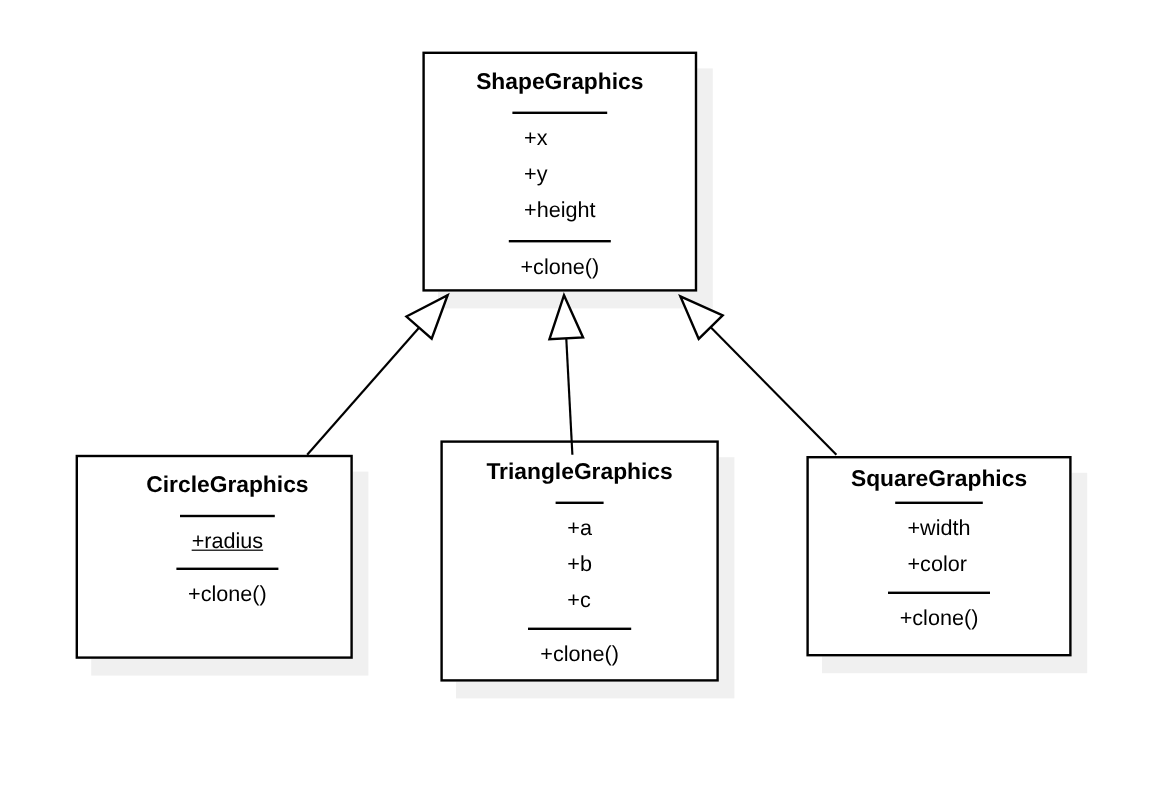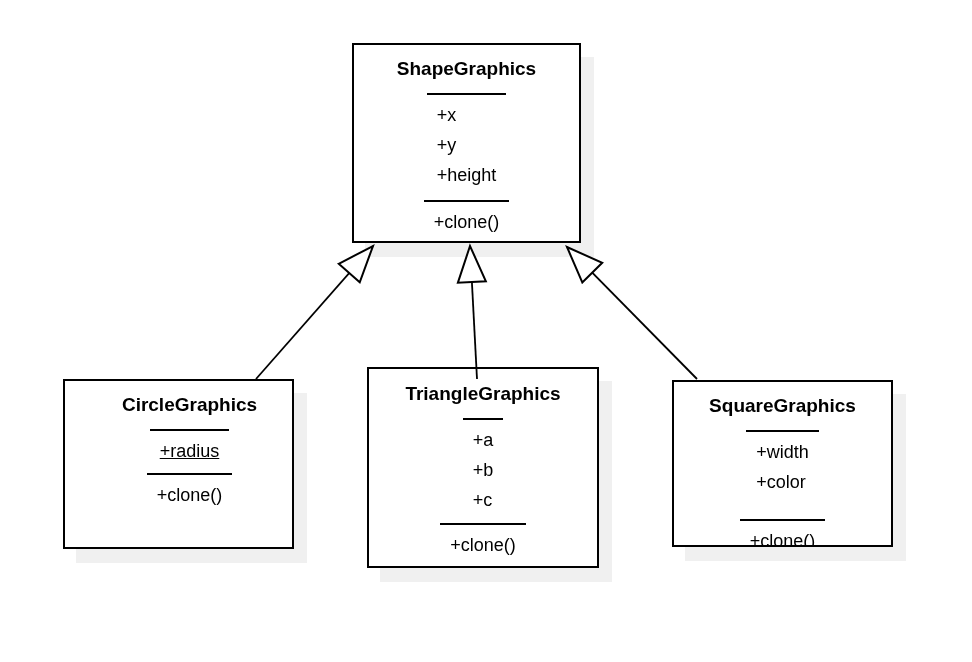--- a/index.html
+++ b/index.html
@@ -103,22 +103,22 @@
       <span class="member">+a</span>
       <span class="member">+b</span>
       <span class="member">+c</span>
     </div>
     <div class="uml-compartment grow">
       <span class="member">+clone()</span>
     </div>
   </div>
 
   <div class="uml-class" style="left:672px; top:380px; width:221px; height:167px;">
-    <div class="uml-title" style="height:48px;">SquareGraphics</div>
-    <div class="uml-compartment" style="height:89px;">
+    <div class="uml-title" style="height:36px;">SquareGraphics</div>
+    <div class="uml-compartment" style="height:75px;">
       <span class="member">+width</span>
       <span class="member">+color</span>
     </div>
     <div class="uml-compartment grow">
       <span class="member">+clone()</span>
     </div>
   </div>
 
 </div>
 

